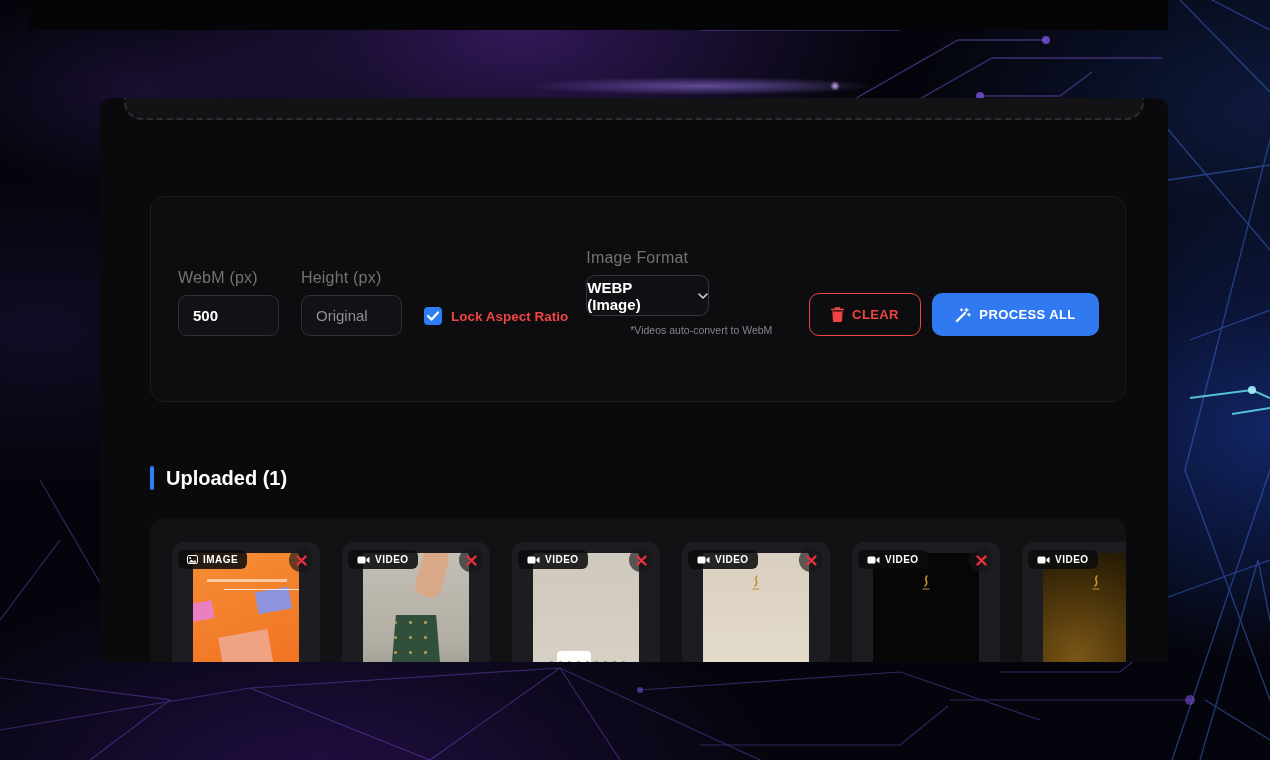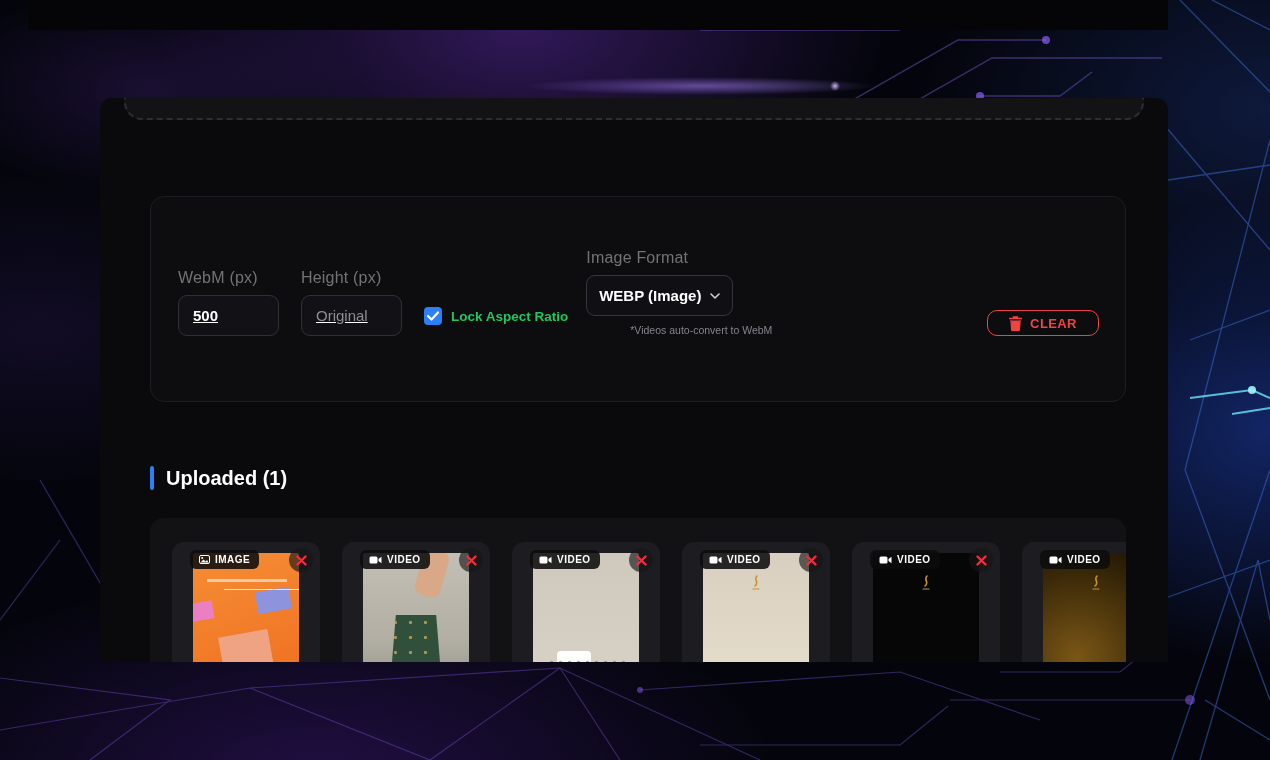--- a/index.html
+++ b/index.html
@@ -31,54 +31,54 @@
               border:2px dashed #2d2d32; border-radius:18px; background:#131316; }
 
   
   .settings-card { position:absolute; left:50px; top:98px; width:976px; height:206px;
                    background:#0d0d10; border:1px solid #1d1d22; border-radius:14px; }
   .settings-row { display:flex; align-items:flex-end; padding:52px 26px 0 27px; }
   .field label, .fmt-label { display:block; font-size:16px; font-weight:400; color:#737373;
                              margin-bottom:8px; letter-spacing:.2px; }
   .txt-input { width:101px; height:41px; background:#121216; border:1px solid #303036;
                border-radius:9px; color:#fff; font-size:15px; font-weight:600;
-               padding:0 14px; outline:none; font-family:"Liberation Sans",sans-serif;text-decoration:underline; }
+               padding:0 14px; outline:none; font-family:"Liberation Sans",sans-serif; }
   .txt-input::placeholder { color:#8d8d96; font-weight:400; }
   .field + .field { margin-left:22px; }
 
   .lock-group { display:flex; align-items:center; margin-left:22px; margin-bottom:11px; }
   .checkbox { width:18px; height:18px; border-radius:4px; background:#2e7ef5;
               display:flex; align-items:center; justify-content:center; cursor:pointer; }
-  .lock-group span.lbl { margin-left:9px; font-size:13.5px; font-weight:700; color:#22c55e; }
+  .lock-group span.lbl { margin-left:9px; font-size:13.5px; font-weight:700; color:#ef4444; }
 
   .fmt-group { margin-left:18px; }
-  .select-box { width:147px; height:41px; background:#101014; border:1px solid #35353c;
+  .select-box { width:123px; height:41px; background:#101014; border:1px solid #35353c;
                 border-radius:9px; display:flex; align-items:center; justify-content:center;
                 gap:9px; color:#fff; font-size:15px; font-weight:700; cursor:pointer; }
   .fmt-note { font-size:10.5px; color:#84848d; margin-top:8px;margin-left:44px; }
 
   .btn-group { margin-left:auto; display:flex; align-items:center; gap:11px; }
-  .btn { height:26px; border-radius:10px; display:flex; align-items:center; justify-content:center;
+  .btn { height:43px; border-radius:10px; display:flex; align-items:center; justify-content:center;
          gap:8px; font-size:13px; font-weight:700; letter-spacing:.4px; cursor:pointer;
          font-family:"Liberation Sans",sans-serif; border:none; }
   .btn-clear { width:112px; background:transparent; border:1px solid #ef4444; color:#ef4444; }
   .btn-process { width:167px; background:#3079f1; color:#fff; }
 
   
   .uploaded-head { position:absolute; left:50px; top:368px; display:flex; align-items:center; }
   .accent-bar { width:4px; height:24px; border-radius:2px; background:#2e7ef5; }
   .uploaded-title { margin-left:12px; font-size:20px; font-weight:700; color:#fff; }
 
   
   .thumbs-panel { position:absolute; left:50px; top:420px; width:976px; height:320px;
                   background:#121215; border-radius:14px 14px 0 0; overflow:hidden; }
   .thumbs-row { display:flex; gap:22px; padding:24px 0 0 22px; }
   .thumb-card { position:relative; flex:0 0 148px; width:148px; height:260px;
                 background:#1d1d21; border-radius:12px; }
-  .badge { position:absolute; top:8px; left:18px; z-index:2; display:flex; align-items:center;
+  .badge { position:absolute; top:8px; left:6px; z-index:2; display:flex; align-items:center;
            gap:5px; background:rgba(12,12,14,.88); border-radius:6px; padding:4px 9px; }
   .badge span { color:#fff; font-size:10px; font-weight:700; letter-spacing:.5px; }
   .close-btn { position:absolute; top:6px; right:7px; z-index:2; width:24px; height:24px;
                border-radius:50%; background:rgba(22,22,25,.65); display:flex;
                align-items:center; justify-content:center; cursor:pointer; }
   .thumb-img { position:relative; margin:11px auto 0; width:106px; height:230px;
                overflow:hidden; border-radius:2px; }
   .logo-mark { position:absolute; top:22px; left:50%; transform:translateX(-50%); }
 
   
@@ -221,20 +221,27 @@
       </div>
 
       <div class="btn-group">
         <button class="btn btn-clear">
           <svg width="13" height="15" viewBox="0 0 13 15">
             <path d="M0.5 2.5 h12 M4.5 2.5 v-1.5 h4 v1.5 M2 4.5 l0.7 9 a1 1 0 0 0 1 1 h5.6 a1 1 0 0 0 1-1 l0.7-9" stroke="#ef4444" stroke-width="1.4" fill="none" stroke-linecap="round"></path>
             <rect x="2.6" y="4.5" width="7.8" height="9.5" rx="1" fill="#ef4444"></rect>
           </svg>
           <span>CLEAR</span>
         </button>
+        <button class="btn btn-process">
+          <svg width="16" height="16" viewBox="0 0 16 16">
+            <path d="M2 14 L10 6" stroke="#fff" stroke-width="2.4" stroke-linecap="round"></path>
+            <path d="M11.5 1.5 v3 M10 3 h3 M14 6.5 v2.4 M12.8 7.7 h2.4 M6.5 1.8 v2 M5.5 2.8 h2" stroke="#fff" stroke-width="1.3" stroke-linecap="round"></path>
+          </svg>
+          <span>PROCESS ALL</span>
+        </button>
       </div>
 
     </div>
   </div>
 
   <div class="uploaded-head">
     <div class="accent-bar"></div>
     <span class="uploaded-title">Uploaded (1)</span>
   </div>
 

